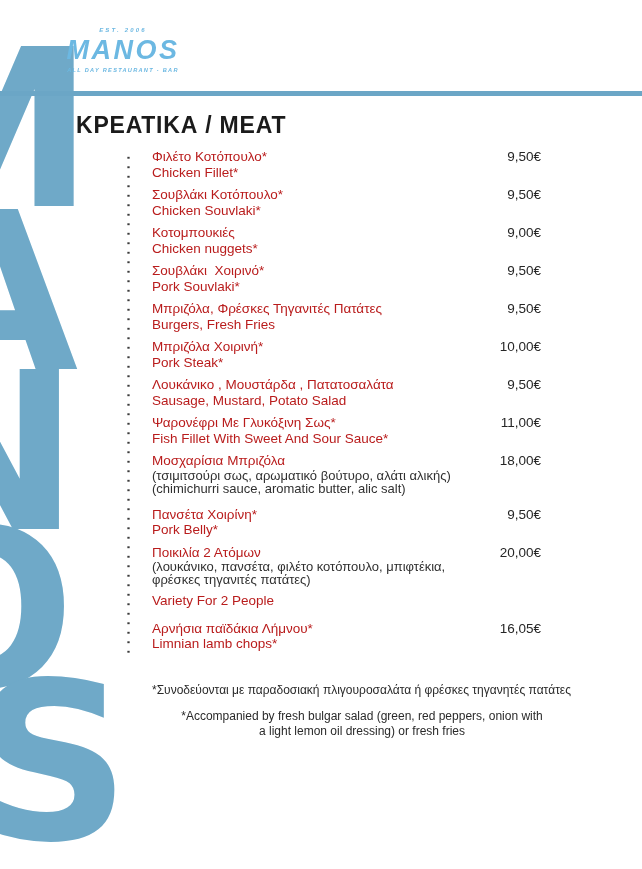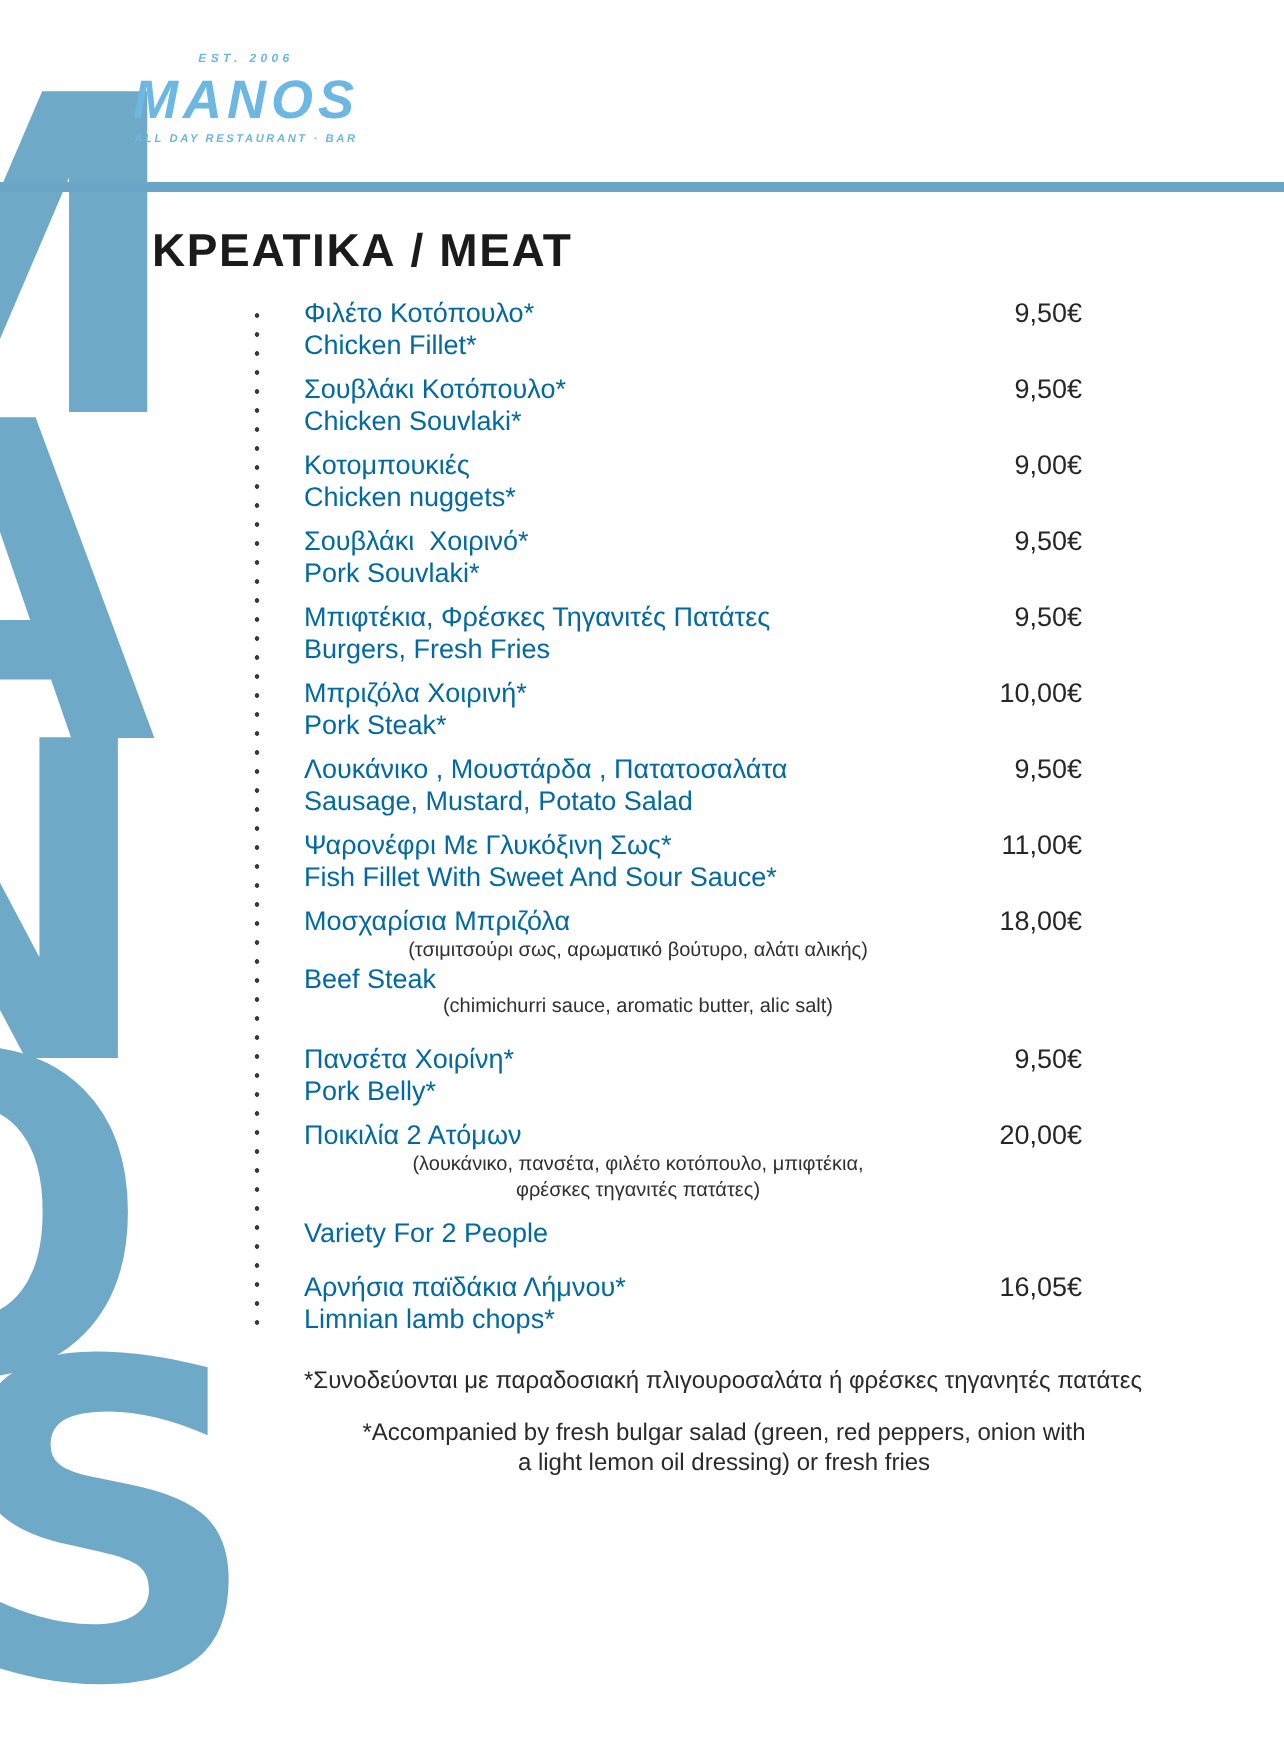--- a/index.html
+++ b/index.html
@@ -56,22 +56,22 @@
     background-size: 3px 9.5px;
     background-repeat: repeat-y;
   }
   .menu-row {
     display: flex; align-items: flex-start;
     padding-left: 25px;
     margin-bottom: 7px;
   }
   .item-lines { width: 340px; }
   .line { white-space: pre-wrap; }
-  .line.name { font-size: 13.5px; line-height: 15.5px; color: #0369a1; }
-  .line.note { font-size: 10px; line-height: 13px; color: #303030; text-align: center; }
+  .line.name { font-size: 13.5px; line-height: 15.5px; color: #b91c1c; }
+  .line.note { font-size: 13px; line-height: 13px; color: #303030; }
   .item-price {
     margin-left: auto;
     font-size: 13.5px; line-height: 15.5px; color: #262626;
     text-align: right; min-width: 55px;
   }
   
   .menu-row:nth-child(10) { margin-top: 12px; }  
   .menu-row:nth-child(12) { margin-top: 7px;  }  
   .menu-row:nth-child(13) { margin-top: 12px; }  
 
@@ -124,21 +124,21 @@
       </div>
       <div class="menu-row">
         <div class="item-lines">
           <div class="line name">Σουβλάκι  Χοιρινό*</div>
           <div class="line name">Pork Souvlaki*</div>
         </div>
         <div class="item-price">9,50€</div>
       </div>
       <div class="menu-row">
         <div class="item-lines">
-          <div class="line name">Μπιφτέκια, Φρέσκες Τηγανιτές Πατάτες</div>
+          <div class="line name">Μπριζόλα, Φρέσκες Τηγανιτές Πατάτες</div>
           <div class="line name">Burgers, Fresh Fries</div>
         </div>
         <div class="item-price">9,50€</div>
       </div>
       <div class="menu-row">
         <div class="item-lines">
           <div class="line name">Μπριζόλα Χοιρινή*</div>
           <div class="line name">Pork Steak*</div>
         </div>
         <div class="item-price">10,00€</div>
@@ -154,21 +154,20 @@
         <div class="item-lines">
           <div class="line name">Ψαρονέφρι Με Γλυκόξινη Σως*</div>
           <div class="line name">Fish Fillet With Sweet And Sour Sauce*</div>
         </div>
         <div class="item-price">11,00€</div>
       </div>
       <div class="menu-row">
         <div class="item-lines">
           <div class="line name">Μοσχαρίσια Μπριζόλα</div>
           <div class="line note">(τσιμιτσούρι σως, αρωματικό βούτυρο, αλάτι αλικής)</div>
-          <div class="line name">Beef Steak</div>
           <div class="line note">(chimichurri sauce, aromatic butter, alic salt)</div>
         </div>
         <div class="item-price">18,00€</div>
       </div>
       <div class="menu-row">
         <div class="item-lines">
           <div class="line name">Πανσέτα Χοιρίνη*</div>
           <div class="line name">Pork Belly*</div>
         </div>
         <div class="item-price">9,50€</div>

